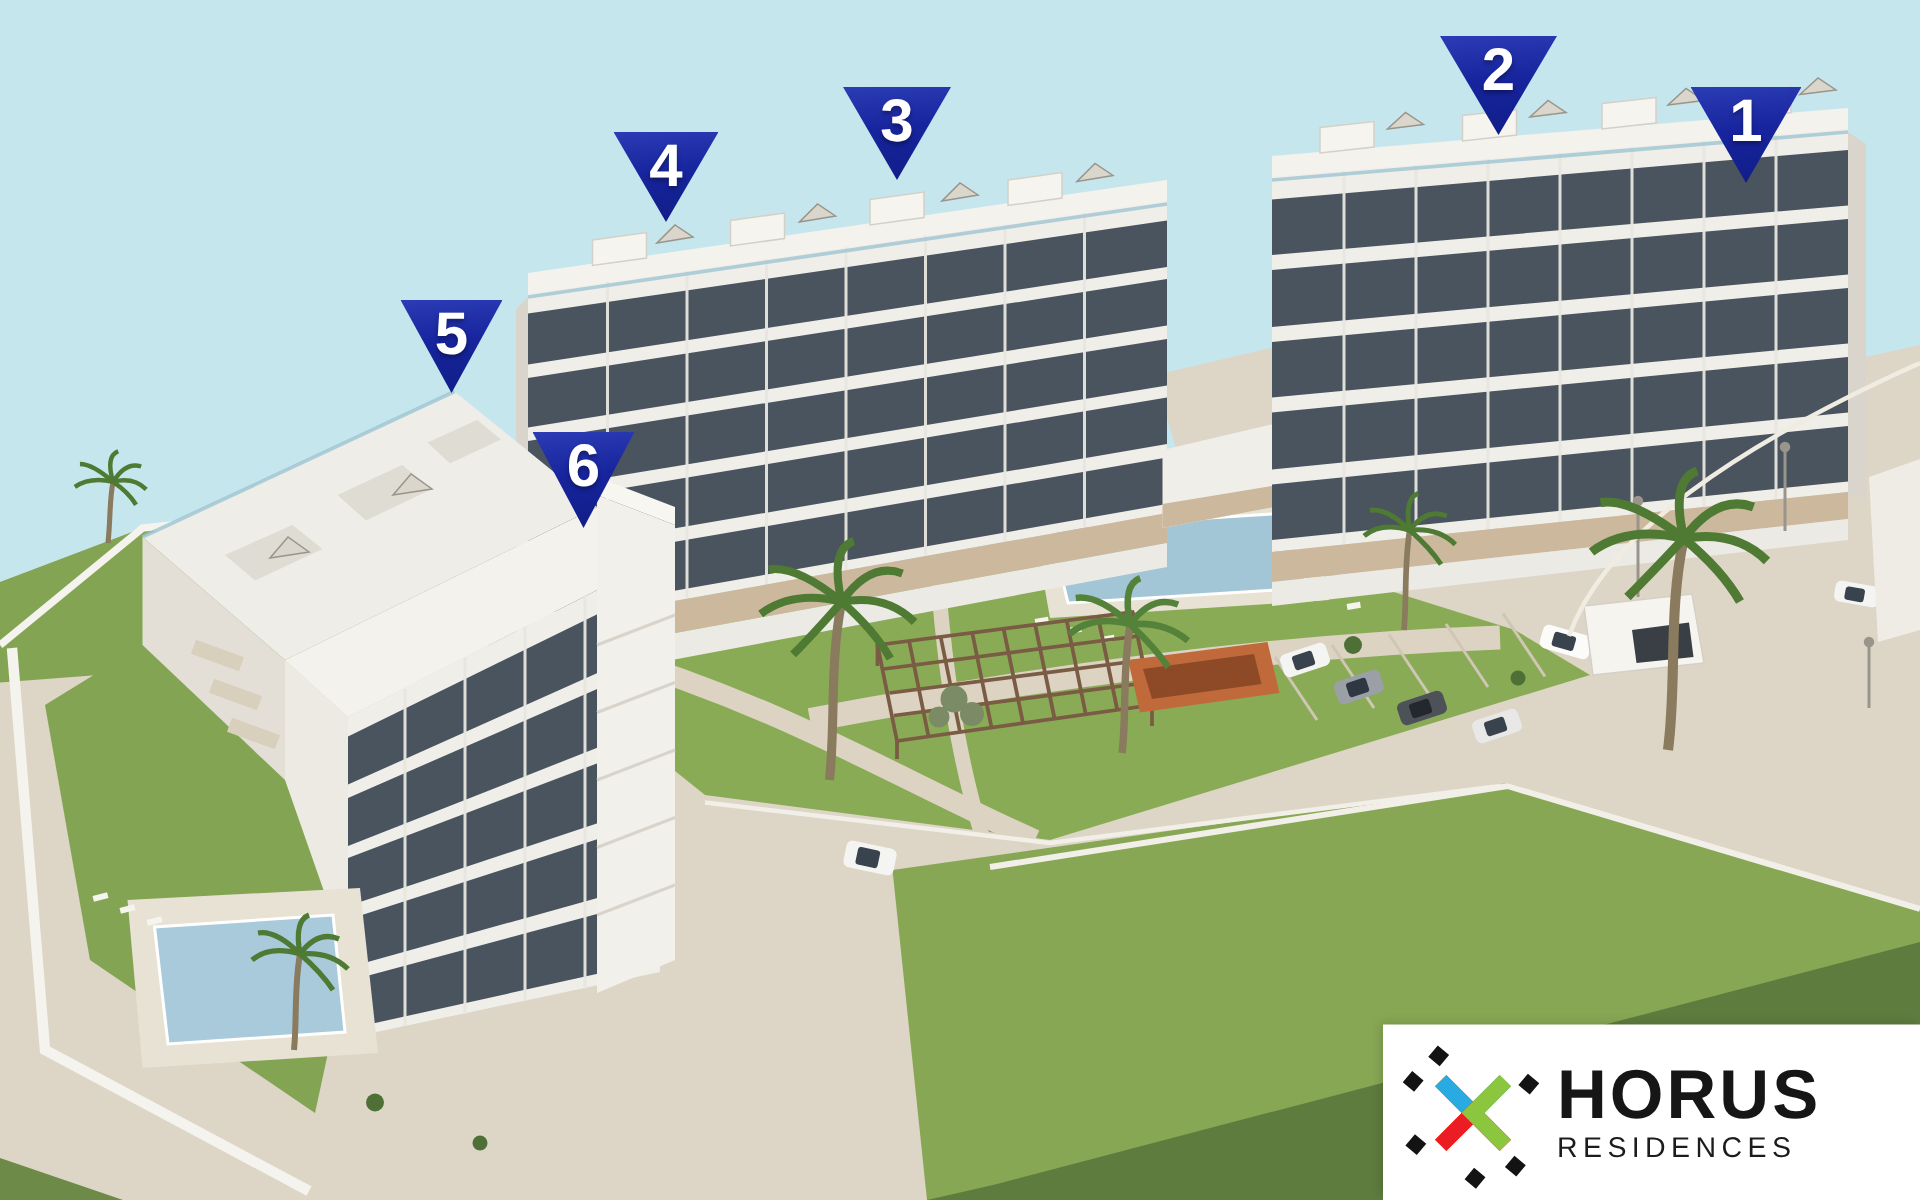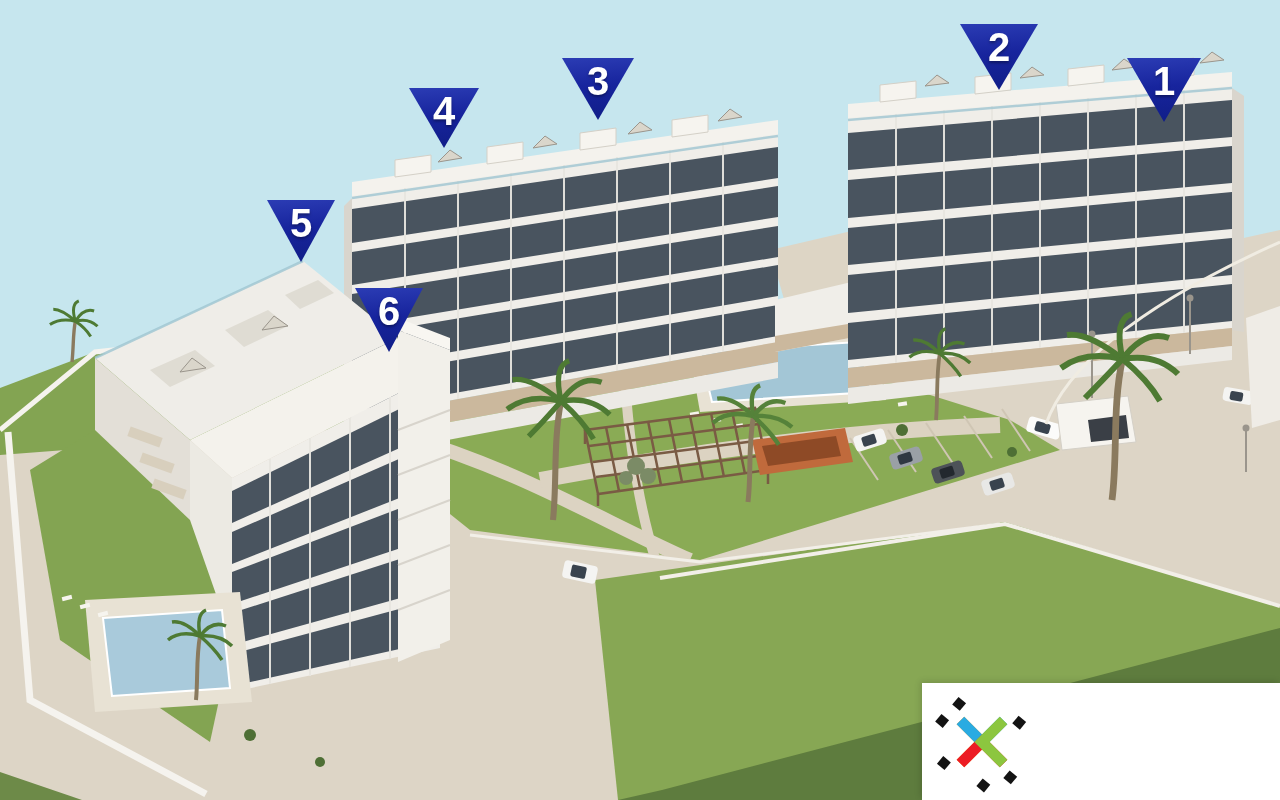--- a/index.html
+++ b/index.html
@@ -406,15 +406,19 @@
       <g fill="#131313">
         <rect x="-31" y="-48" width="11" height="11" transform="rotate(40 -25.5 -42.5)"></rect>
         <rect x="-50" y="-29" width="11" height="11" transform="rotate(40 -44.5 -23.5)"></rect>
         <rect x="36" y="-27" width="11" height="11" transform="rotate(40 41.5 -21.5)"></rect>
         <rect x="-48" y="18" width="11" height="11" transform="rotate(40 -42.5 23.5)"></rect>
         <rect x="-4" y="43" width="11" height="11" transform="rotate(40 1.5 48.5)"></rect>
         <rect x="26" y="34" width="11" height="11" transform="rotate(40 31.5 39.5)"></rect>
       </g>
     </g>
   </svg>
+  <div class="logo-text">
+    <div class="logo-title">HORUS</div>
+    <div class="logo-subtitle">RESIDENCES</div>
+  </div>
 </div>
 
 </div>
 
 </body></html>

